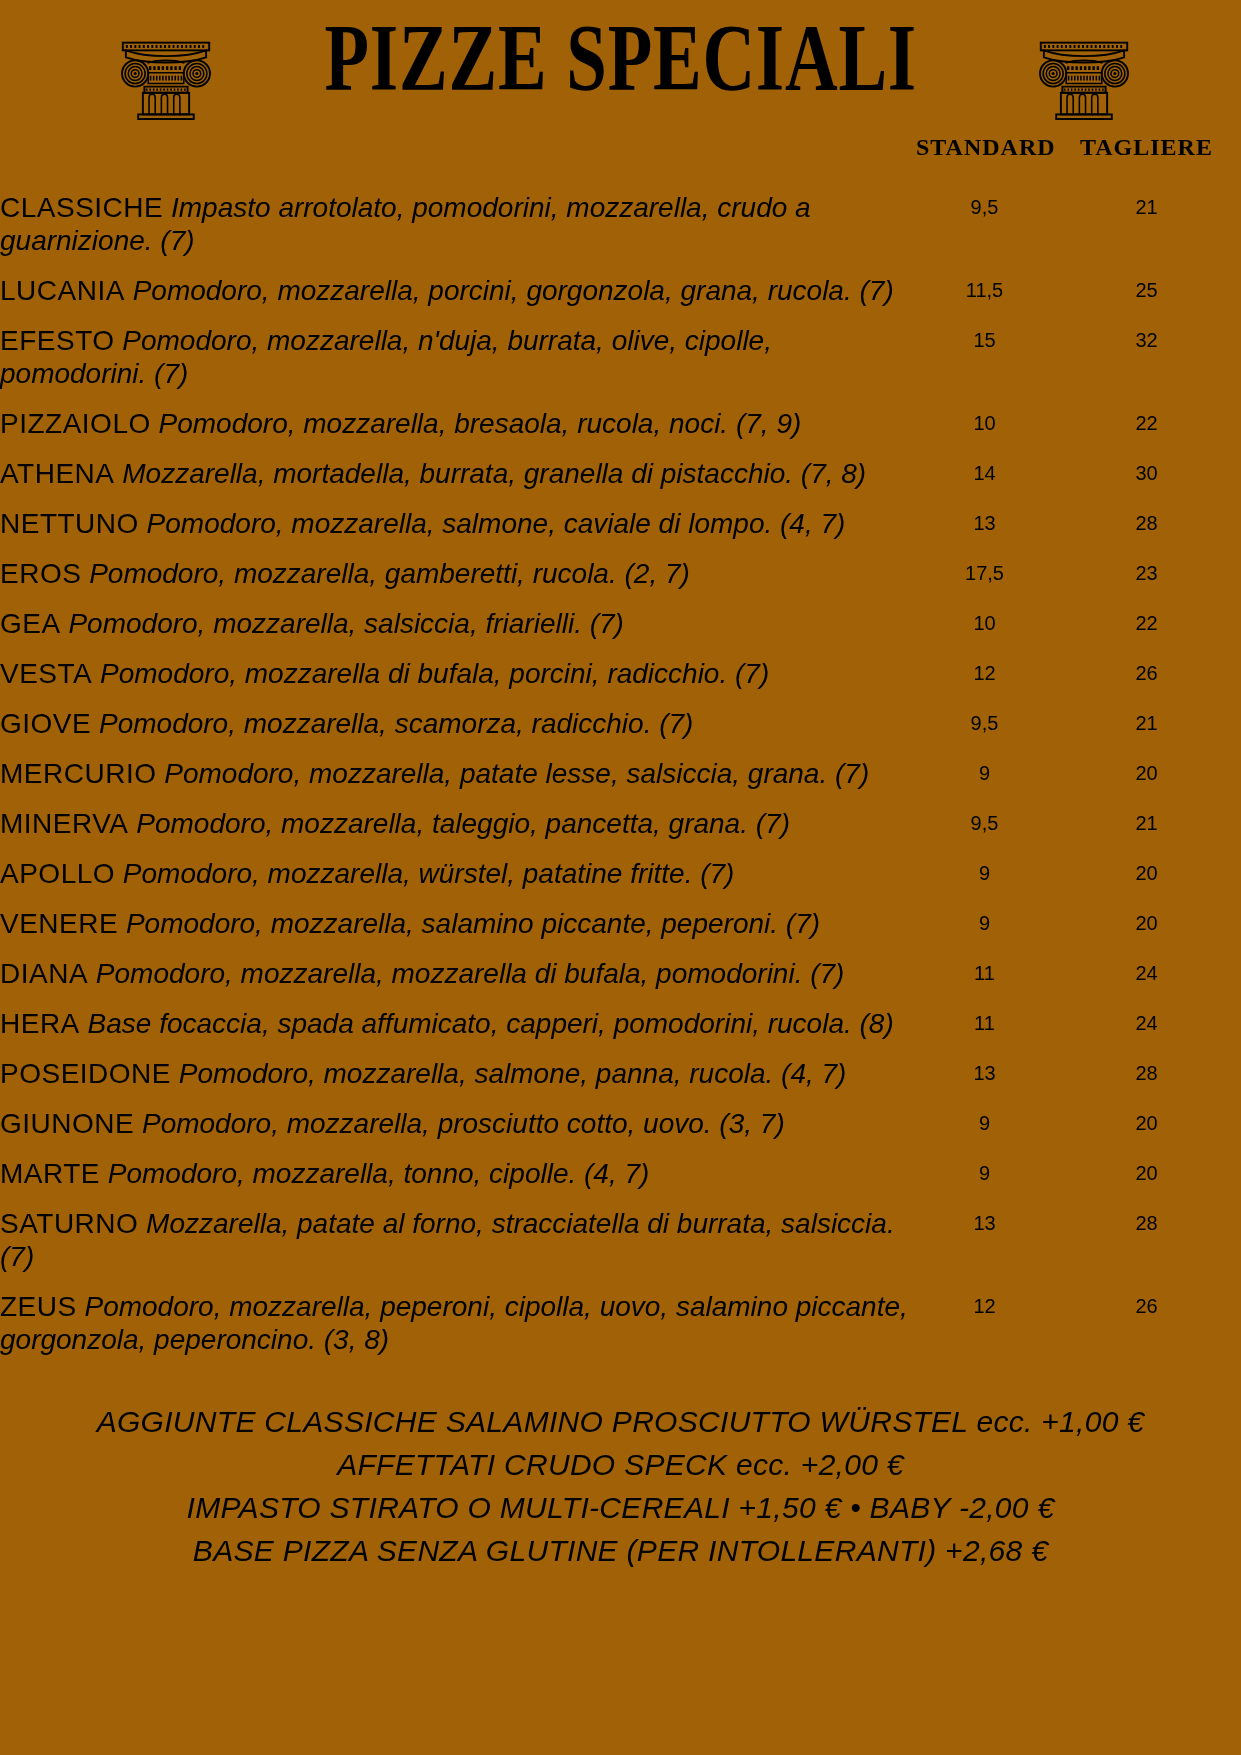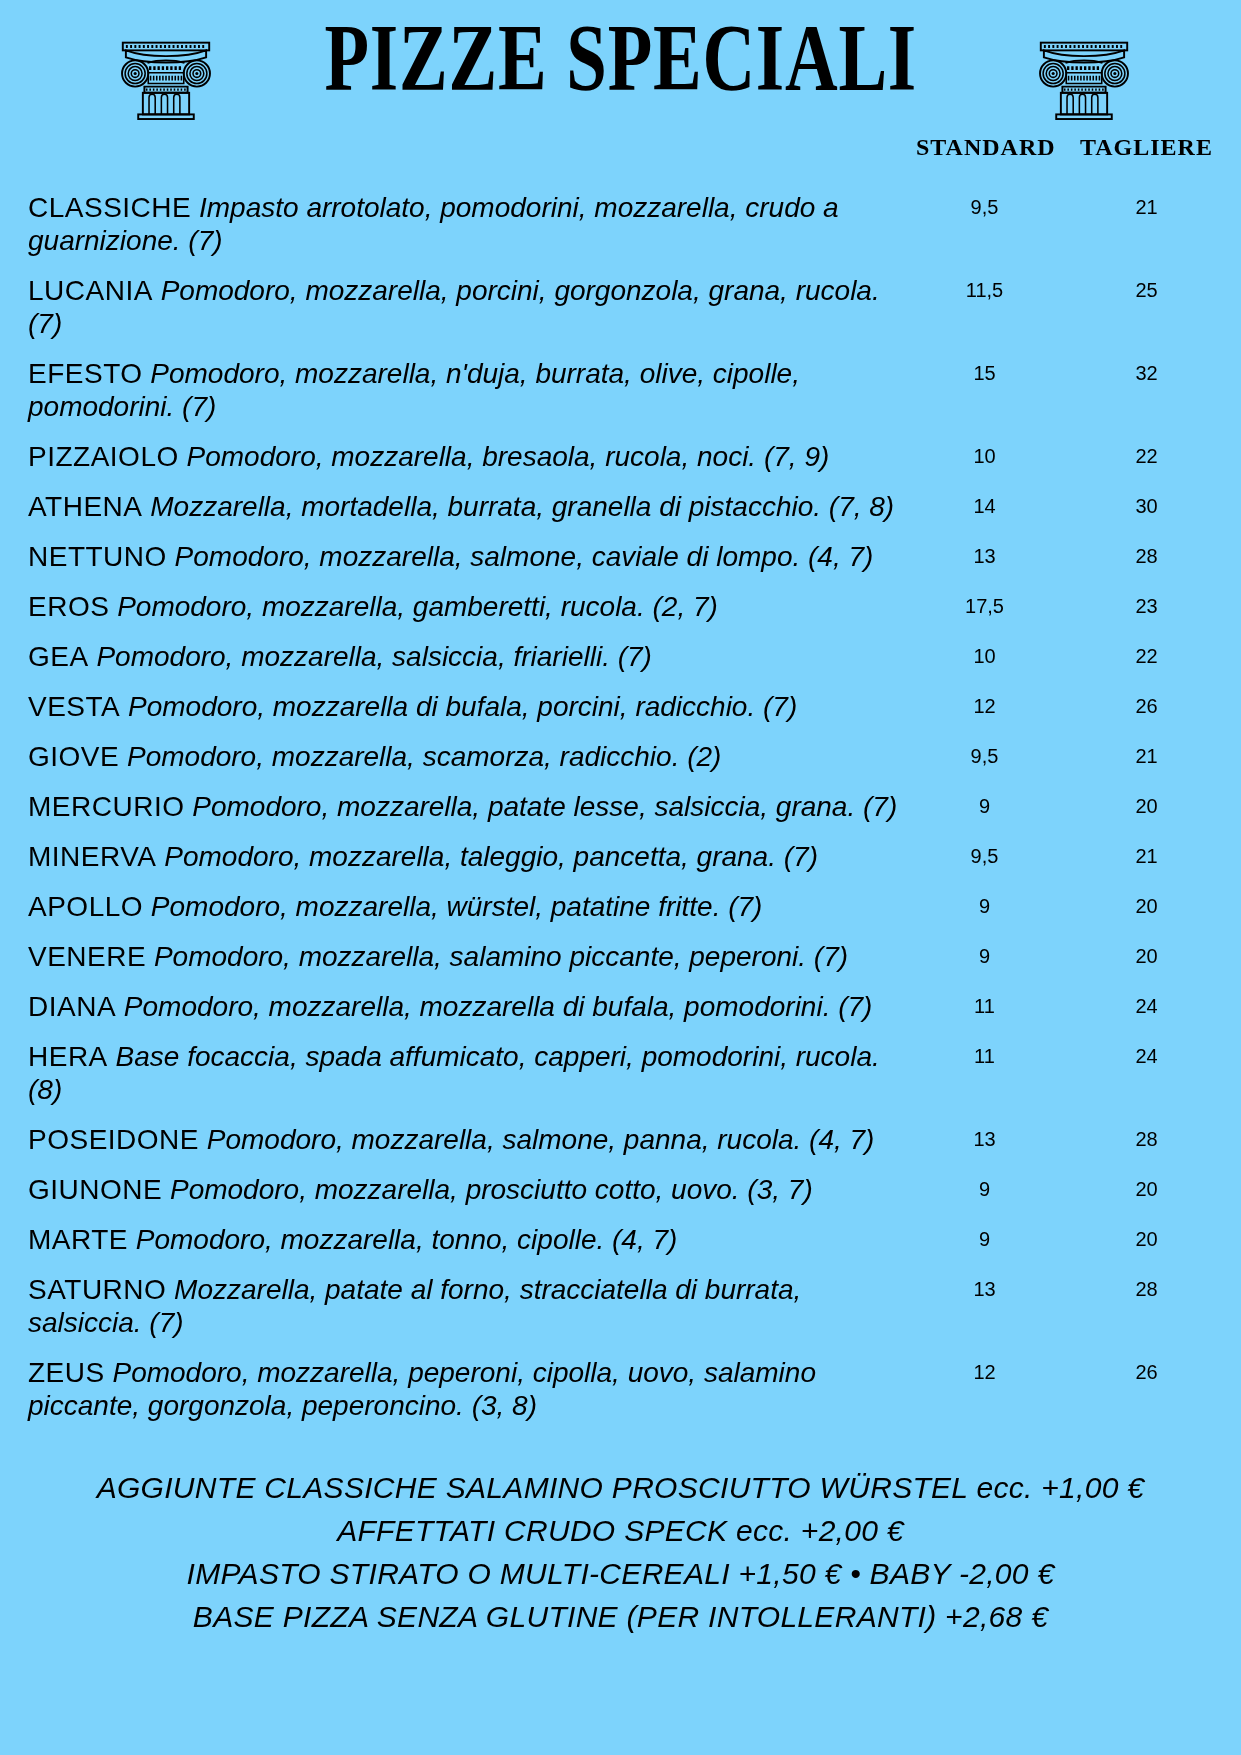--- a/index.html
+++ b/index.html
@@ -6,21 +6,21 @@
     margin: 0;
     padding: 0;
     background: #ffffff;
     color: #000000;
     font-family: "Liberation Sans", sans-serif;
   }
   .page {
     position: relative;
     width: 1241px;
     height: 1755px;
-    background: #7dd3fc;
+    background: #a16207;
     overflow: hidden;
   }
   
   .header {
     position: relative;
     height: 132px;
   }
   .capital-icon {
     position: absolute;
     top: 38px;
@@ -44,21 +44,20 @@
   }
   .page-title .squeeze {
     display: inline-block;
     transform: scaleX(0.76);
     transform-origin: center;
   }
   
   .cols {
     display: flex;
     align-items: flex-start;
-    padding-left: 28px;
     padding-right: 23px;
     justify-content: flex-end;
   }
   .col-desc { flex: 1; min-width: 0; }
   .col-std  { width: 137px; text-align: center; white-space: nowrap; }
   .col-tag  { width: 143px; text-align: center; white-space: nowrap; margin-left: 22px; }
   
   .col-header-row {
     margin-top: 2px;
     font-family: "Liberation Serif", serif;
@@ -214,21 +213,21 @@
       <div class="col-tag price">22</div>
     </div>
 
     <div class="cols menu-row">
       <div class="col-desc"><span class="item-name">VESTA</span> <span class="item-desc">Pomodoro, mozzarella di bufala, porcini, radicchio. (7)</span></div>
       <div class="col-std price">12</div>
       <div class="col-tag price">26</div>
     </div>
 
     <div class="cols menu-row">
-      <div class="col-desc"><span class="item-name">GIOVE</span> <span class="item-desc">Pomodoro, mozzarella, scamorza, radicchio. (2)</span></div>
+      <div class="col-desc"><span class="item-name">GIOVE</span> <span class="item-desc">Pomodoro, mozzarella, scamorza, radicchio. (7)</span></div>
       <div class="col-std price">9,5</div>
       <div class="col-tag price">21</div>
     </div>
 
     <div class="cols menu-row">
       <div class="col-desc"><span class="item-name">MERCURIO</span> <span class="item-desc">Pomodoro, mozzarella, patate lesse, salsiccia, grana. (7)</span></div>
       <div class="col-std price">9</div>
       <div class="col-tag price">20</div>
     </div>
 

